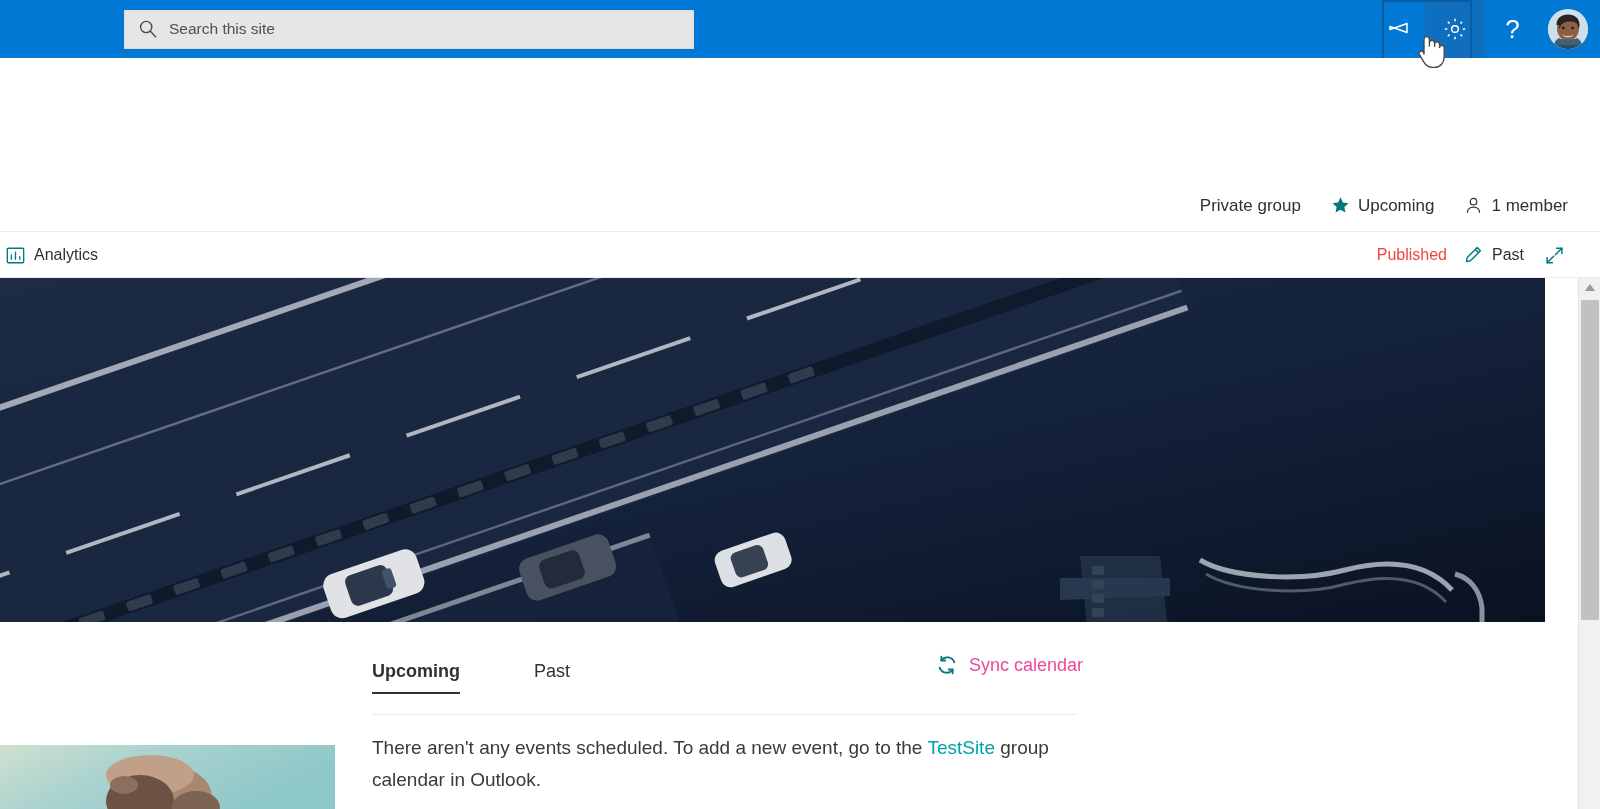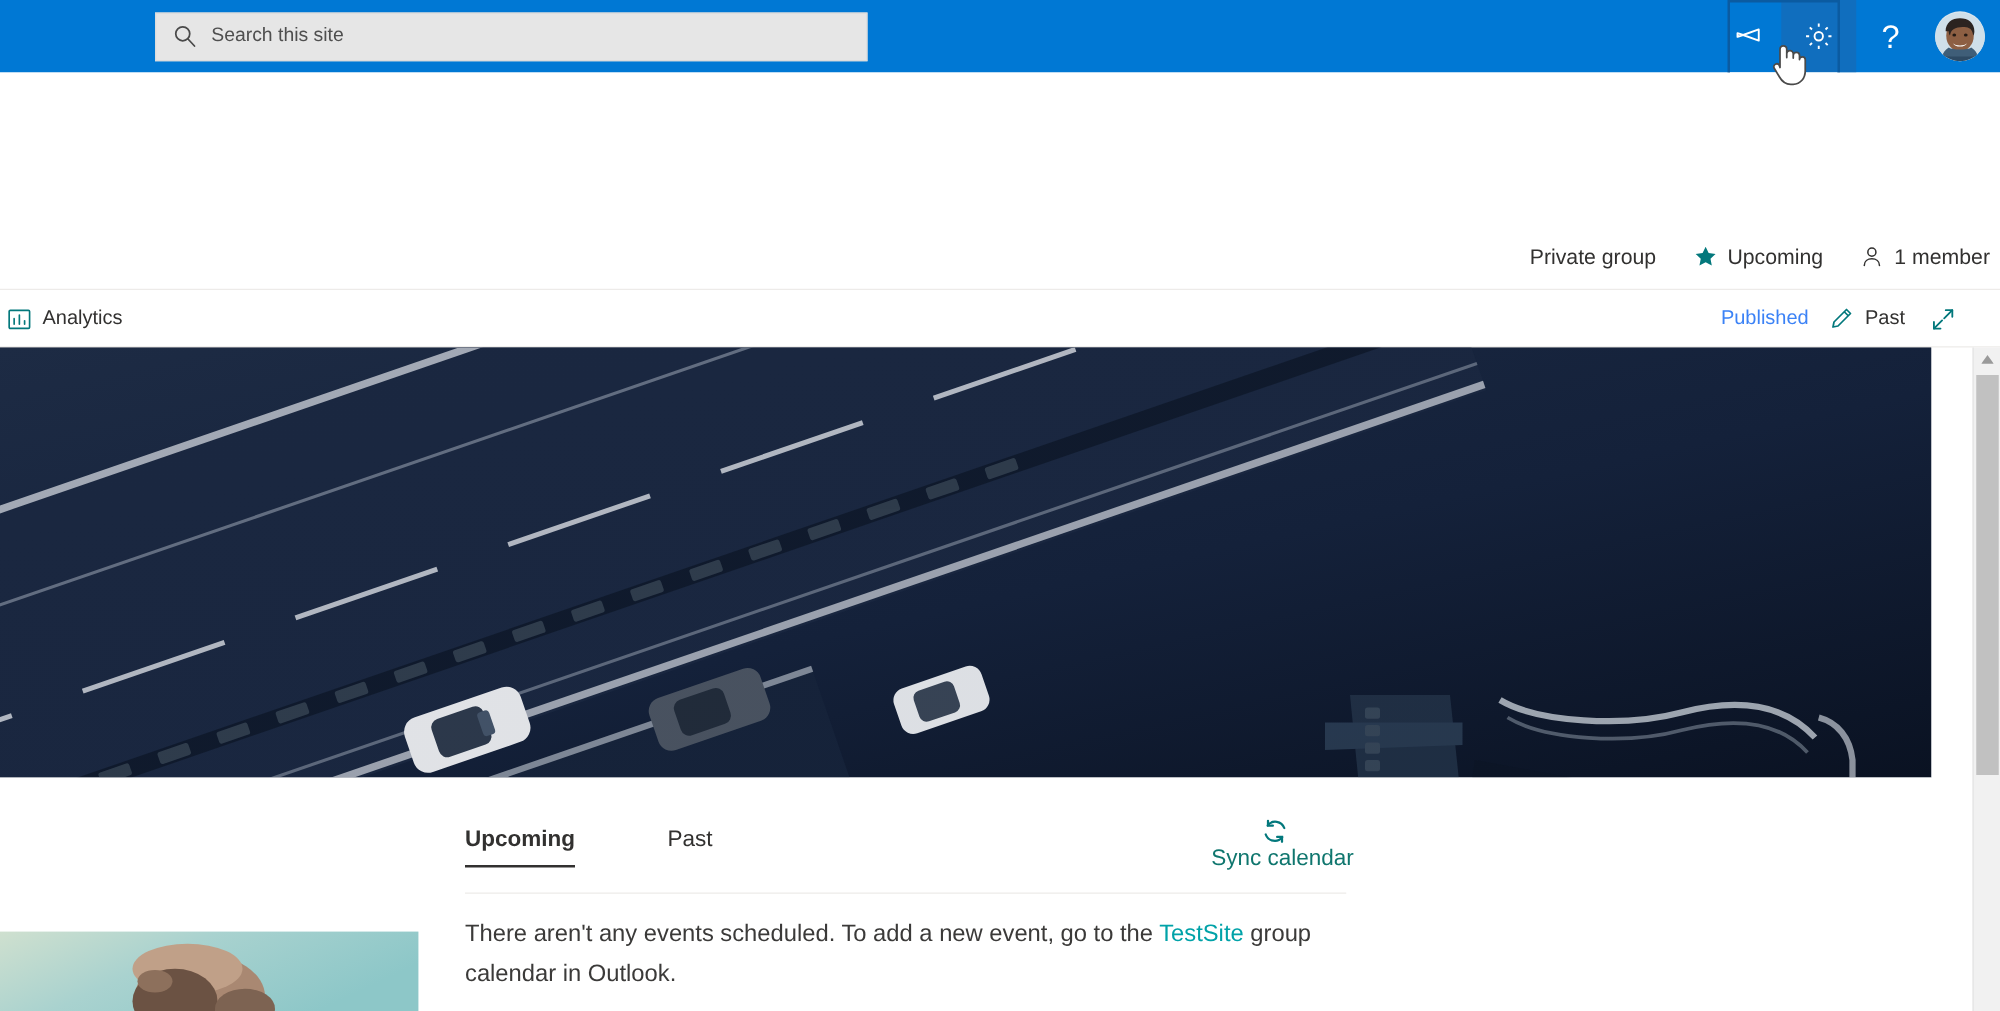--- a/index.html
+++ b/index.html
@@ -84,21 +84,21 @@
   .site-header {
     position:absolute; top:58px; left:0; width:1600px; height:122px;
     background:#ffffff;
   }
 
   .site-meta-row {
     position:absolute; top:180px; left:0; width:1600px; height:52px;
     background:#ffffff;
     border-bottom:1px solid #edebe9;
     display:flex; align-items:center; justify-content:flex-end;
-    padding-right:8px;
+    padding-right:32px;
   }
   .meta-item {
     display:flex; align-items:center;
     font-size:17px; color:#323130;
     margin-left:30px;
     white-space:nowrap;
   }
   .meta-item .ic { margin-right:8px; display:flex; align-items:center; }
   .star-icon { color:#03787c; }
   .people-icon { color:#323130; }
@@ -114,21 +114,21 @@
   .cmd-btn {
     display:flex; align-items:center;
     font-size:16px; color:#323130;
     padding:0 10px; height:46px;
     white-space:nowrap;
   }
   .cmd-btn .ic { margin-right:9px; display:flex; align-items:center; color:#03787c; }
   .cmd-right {
     margin-left:auto; display:flex; align-items:center; padding-right:16px;
   }
-  .published-label { font-size:16px; color:#3b82f6; margin-right:6px; white-space:nowrap; }
+  .published-label { font-size:16px; color:#ef4444; margin-right:6px; white-space:nowrap; }
 
   
   .hero {
     position:absolute; top:278px; left:0; width:1545px; height:344px;
     overflow:hidden;
     background:#0f1b30;
   }
   .hero svg { position:absolute; top:0; left:0; display:block; }
 
   
@@ -144,21 +144,21 @@
     position:relative; white-space:nowrap;
   }
   .tab.active { font-weight:700; }
   .tab.active::after {
     content:""; position:absolute; left:0; right:0; bottom:0;
     height:2px; background:#323130;
   }
   .sync-btn {
     position:absolute; right:-6px; top:6px;
     display:flex; align-items:center;
-    font-size:18px; color:#0f766e; white-space:nowrap;flex-direction:column;
+    font-size:18px; color:#ec4899; white-space:nowrap;
   }
   .sync-btn .ic { margin-right:11px; display:flex; align-items:center; color:#03787c; }
 
   .events-rule {
     position:absolute; left:372px; top:714px; width:705px; height:1px;
     background:#edebe9;
   }
   .empty-text {
     position:absolute; left:372px; top:732px; width:700px;
     font-size:19px; line-height:32px; color:#3b3a39;

